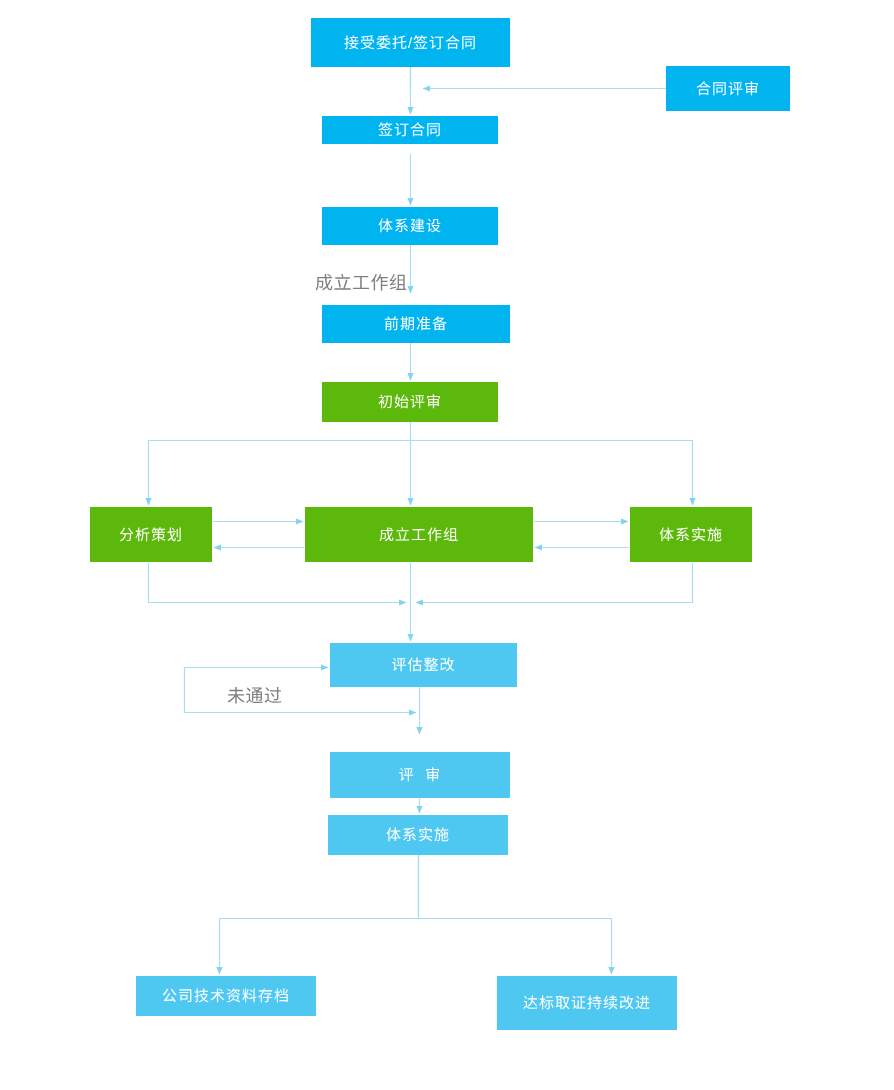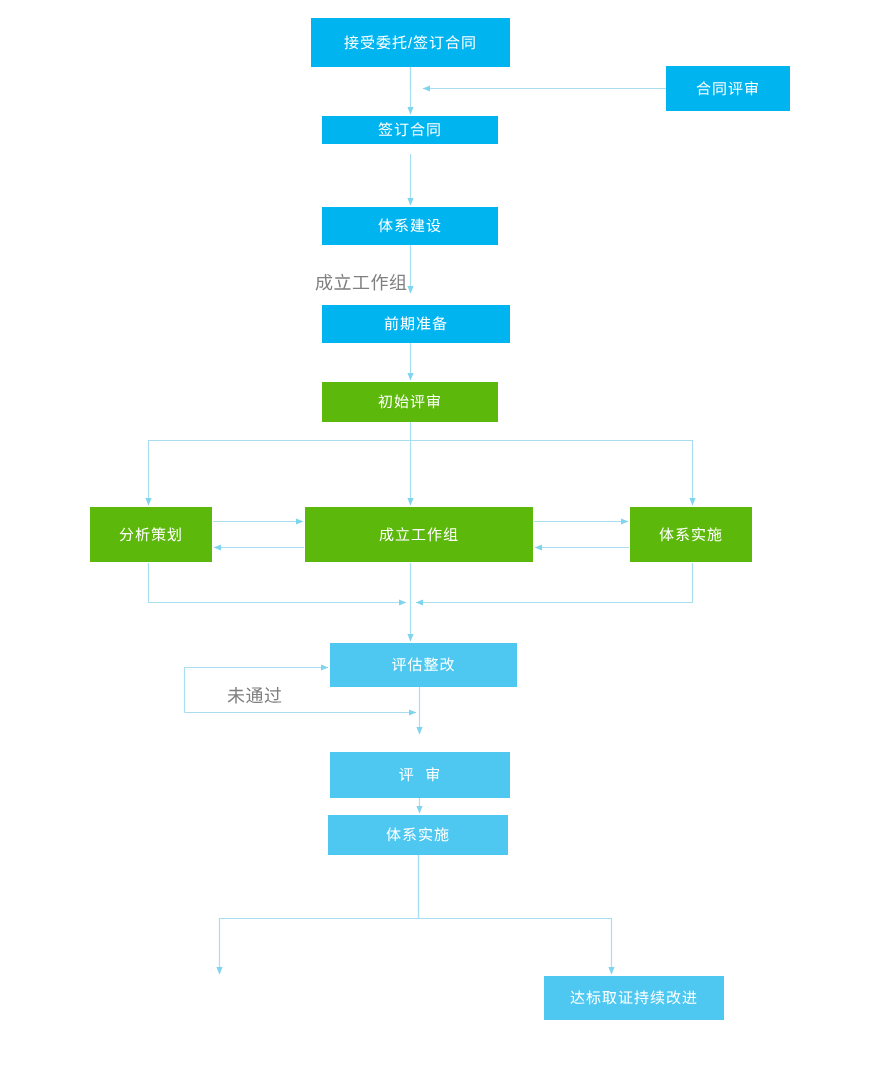--- a/index.html
+++ b/index.html
@@ -154,22 +154,25 @@
   </div>
 
   <div class="node blue-light" style="left:330px; top:736px; width:180px; height:46px;margin-top:16px;">
     <span>评  审</span>
   </div>
 
   <div class="node blue-light" style="left:328px; top:815px; width:180px; height:40px;">
     <span>体系实施</span>
   </div>
 
+  <div class="node blue-light" style="left:136px; top:976px; width:180px; height:40px;">
+    <span>公司技术资料存档</span>
+  </div>
 
-  <div class="node blue-light" style="left:544px; top:976px; width:180px; height:44px;font-family:Liberation Serif, serif;">
+  <div class="node blue-light" style="left:497px; top:976px; width:180px; height:54px;font-family:Liberation Serif, serif;">
     <span>达标取证持续改进</span>
   </div>
 
   <div class="edge-label" style="left:315px; top:268px;">成立工作组</div>
 
   <div class="edge-label" style="left:203px; top:681px;margin-left:24px;">未通过</div>
 
 </div>
 
 </body></html>

